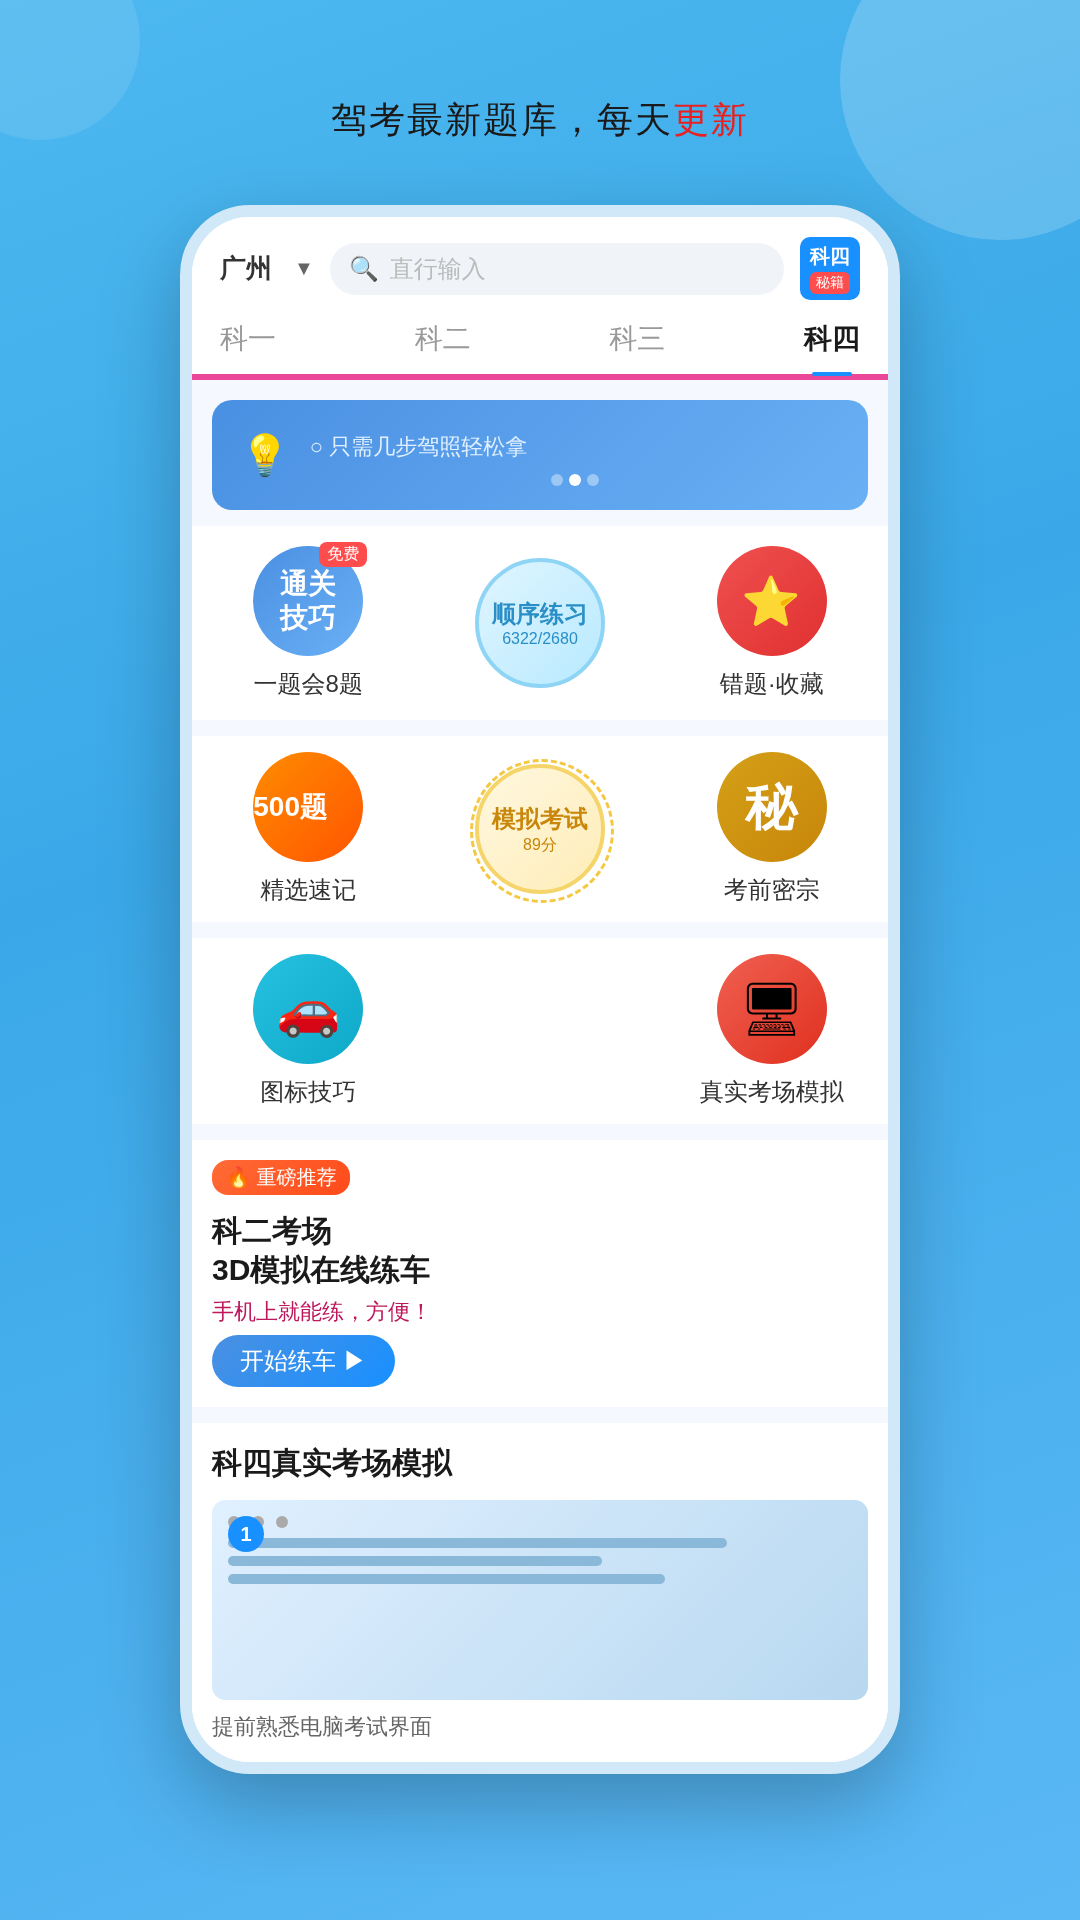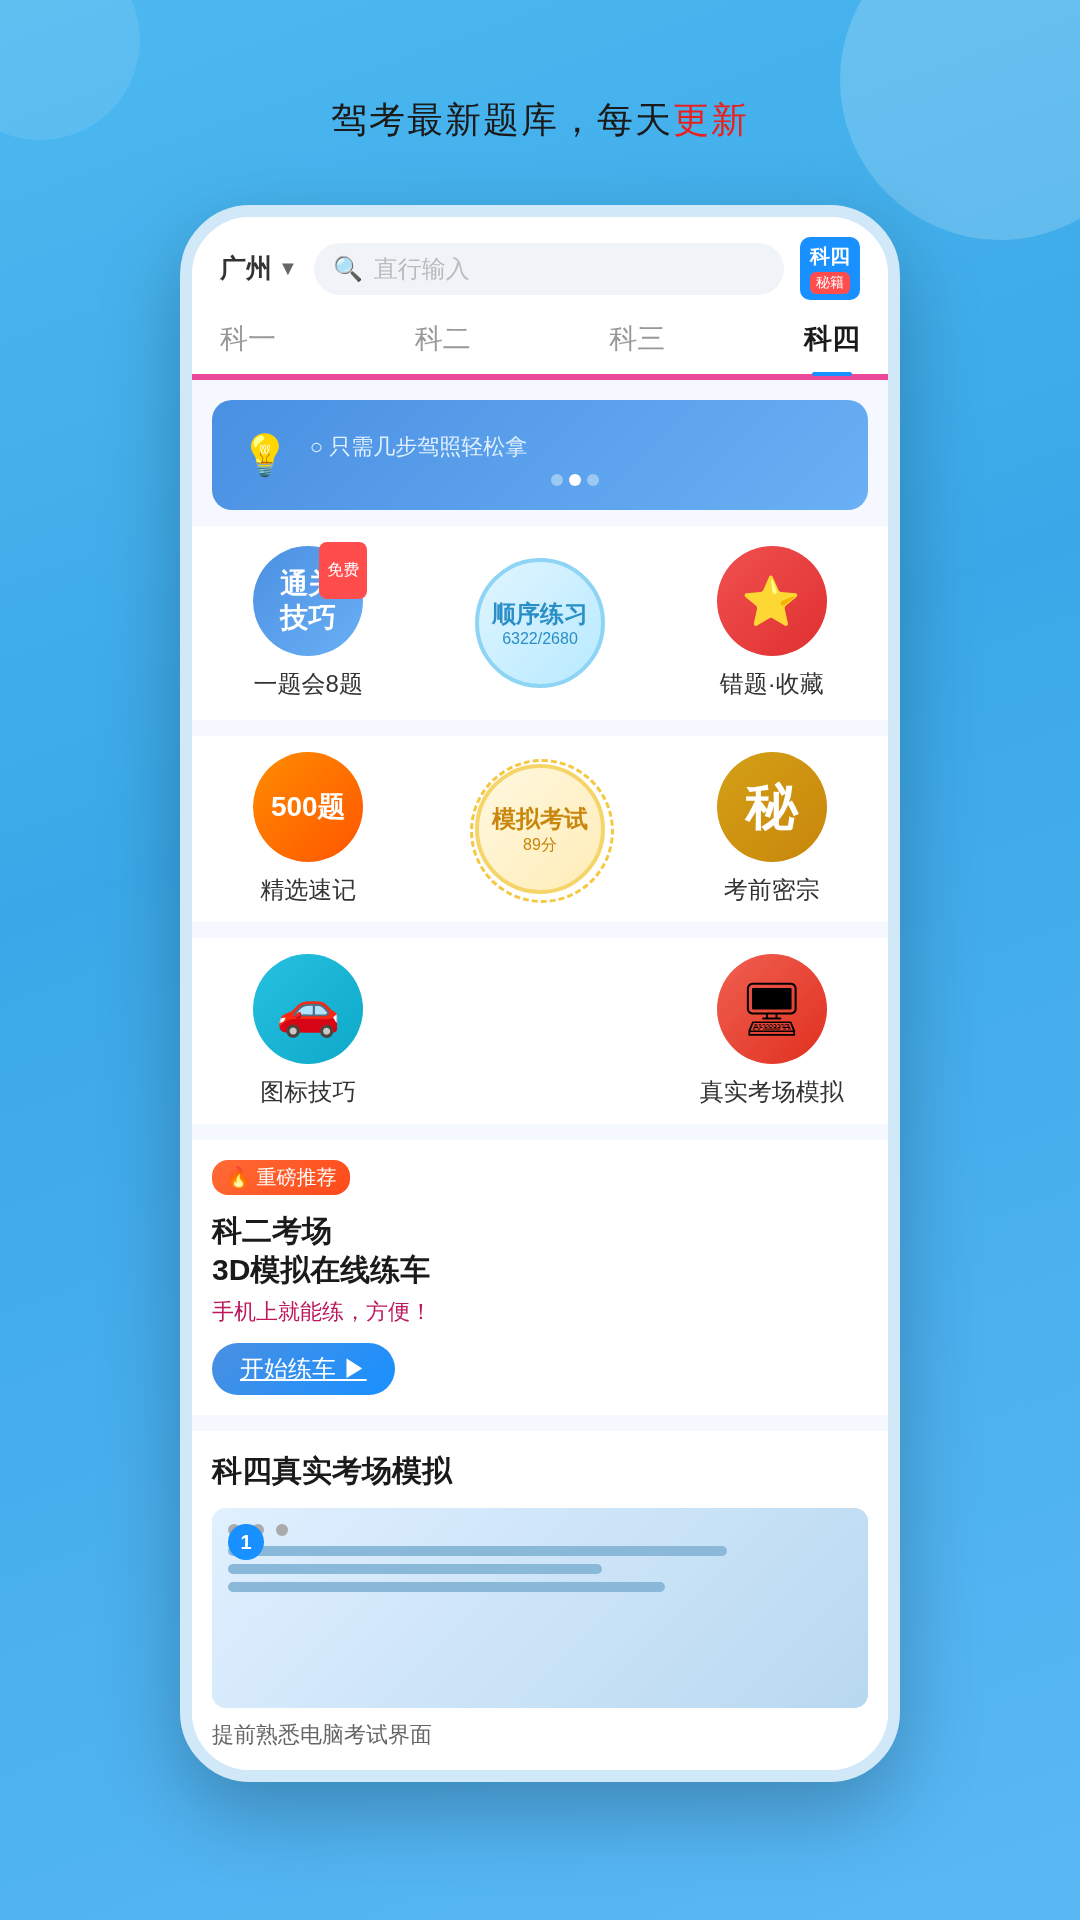--- a/index.html
+++ b/index.html
@@ -91,21 +91,21 @@
     .phone-topbar {
       background: #fff;
       padding: 20px 28px 0 28px;
       display: flex;
       align-items: center;
       gap: 16px;
     }
     .city-selector {
       display: flex;
       align-items: center;
-      gap: 6px;
+      gap: 22px;
       font-size: 26px;
       color: #333;
       font-weight: 600;
       white-space: nowrap;
     }
     .city-arrow {
       font-size: 20px;
       color: #666;
     }
     .search-bar {
@@ -270,21 +270,21 @@
       text-align: center;
       line-height: 1.2;
     }
     .free-badge {
       position: absolute;
       top: -4px;
       right: -4px;
       background: #ff4d4d;
       color: #fff;
       font-size: 16px;
-      padding: 18px 8px;
+      padding: 2px 8px;
       border-radius: 8px;
       margin-left: 9px;
     }
 
     
     .circle-practice {
       width: 130px;
       height: 130px;
       border-radius: 50%;
       background: linear-gradient(135deg, #e0f5ff, #b8eaff);
@@ -324,21 +324,21 @@
     }
 
     
     .icon-500 {
       background: linear-gradient(135deg, #ff8c00, #ff5500);
       width: 110px;
       height: 110px;
       border-radius: 50%;
       display: flex;
       align-items: center;
-      justify-content: center;
+      justify-content: flex-start;
     }
     .icon-500-text {
       color: #fff;
       font-size: 28px;
       font-weight: 900;
     }
 
     
     .circle-moni {
       width: 130px;
@@ -465,23 +465,22 @@
     }
     .recommend-btn {
       background: linear-gradient(135deg, #4a90e2, #1890ff);
       color: #fff;
       font-size: 24px;
       padding: 10px 28px;
       border-radius: 30px;
       display: inline-flex;
       align-items: center;
       gap: 6px;
-      margin-top: 16px;
+      margin-top: 8px;
       cursor: pointer;
-      text-decoration: underline;
     }
     .recommend-image {
       width: 240px;
       height: 170px;
       border-radius: 14px;
       background: linear-gradient(135deg, #1a1a2e, #16213e, #0f3460);
       overflow: hidden;
       flex-shrink: 0;
       display: flex;
       flex-direction: column;

